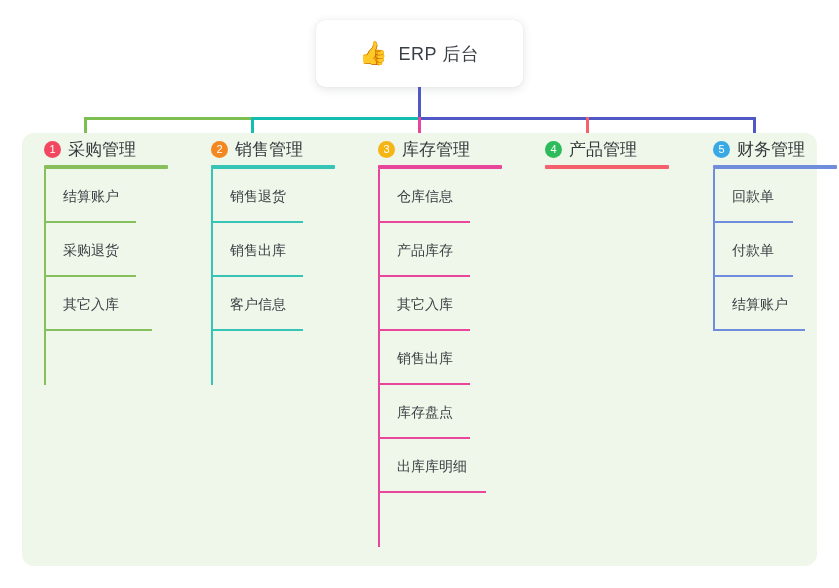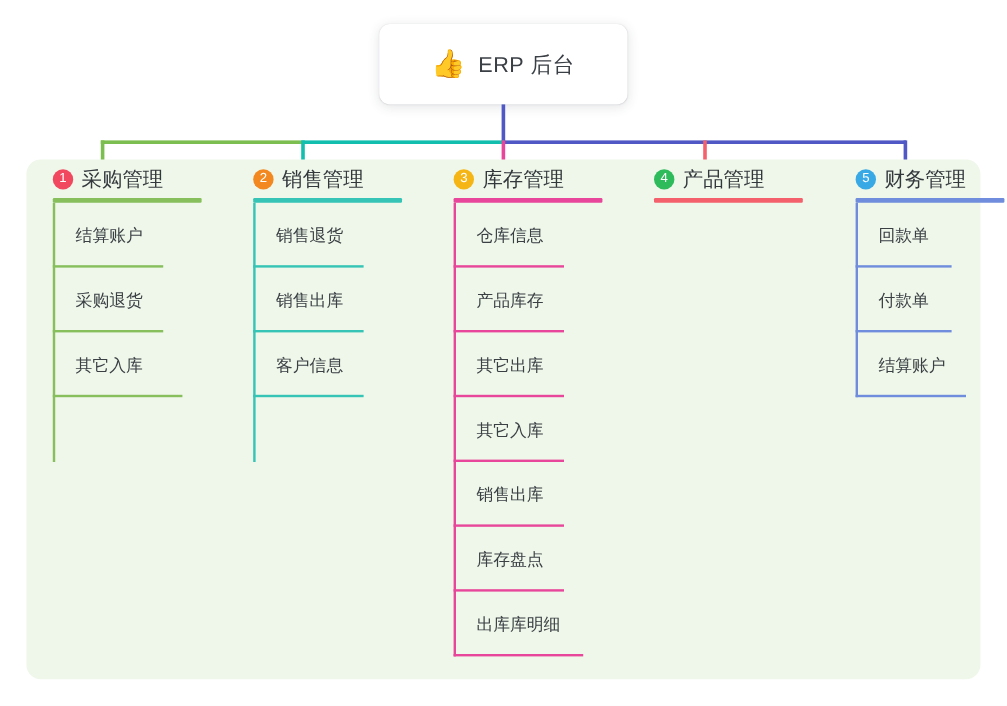--- a/index.html
+++ b/index.html
@@ -227,24 +227,20 @@
             <div class="spine" style="height: 378px; background: rgb(232, 70, 154);"></div>
             <div class="leaf">
               <span class="leaf-text">仓库信息</span>
               <div class="leaf-rule" style="width: 92px; background: rgb(232, 70, 154);"></div>
             </div>
             <div class="leaf">
               <span class="leaf-text">产品库存</span>
               <div class="leaf-rule" style="width: 92px; background: rgb(232, 70, 154);"></div>
             </div>
             <div class="leaf">
-              <span class="leaf-text">其它出库</span>
-              <div class="leaf-rule" style="width: 92px; background: rgb(232, 70, 154);"></div>
-            </div>
-            <div class="leaf">
               <span class="leaf-text">其它入库</span>
               <div class="leaf-rule" style="width: 92px; background: rgb(232, 70, 154);"></div>
             </div>
             <div class="leaf">
               <span class="leaf-text">销售出库</span>
               <div class="leaf-rule" style="width: 92px; background: rgb(232, 70, 154);"></div>
             </div>
             <div class="leaf">
               <span class="leaf-text">库存盘点</span>
               <div class="leaf-rule" style="width: 92px; background: rgb(232, 70, 154);"></div>

